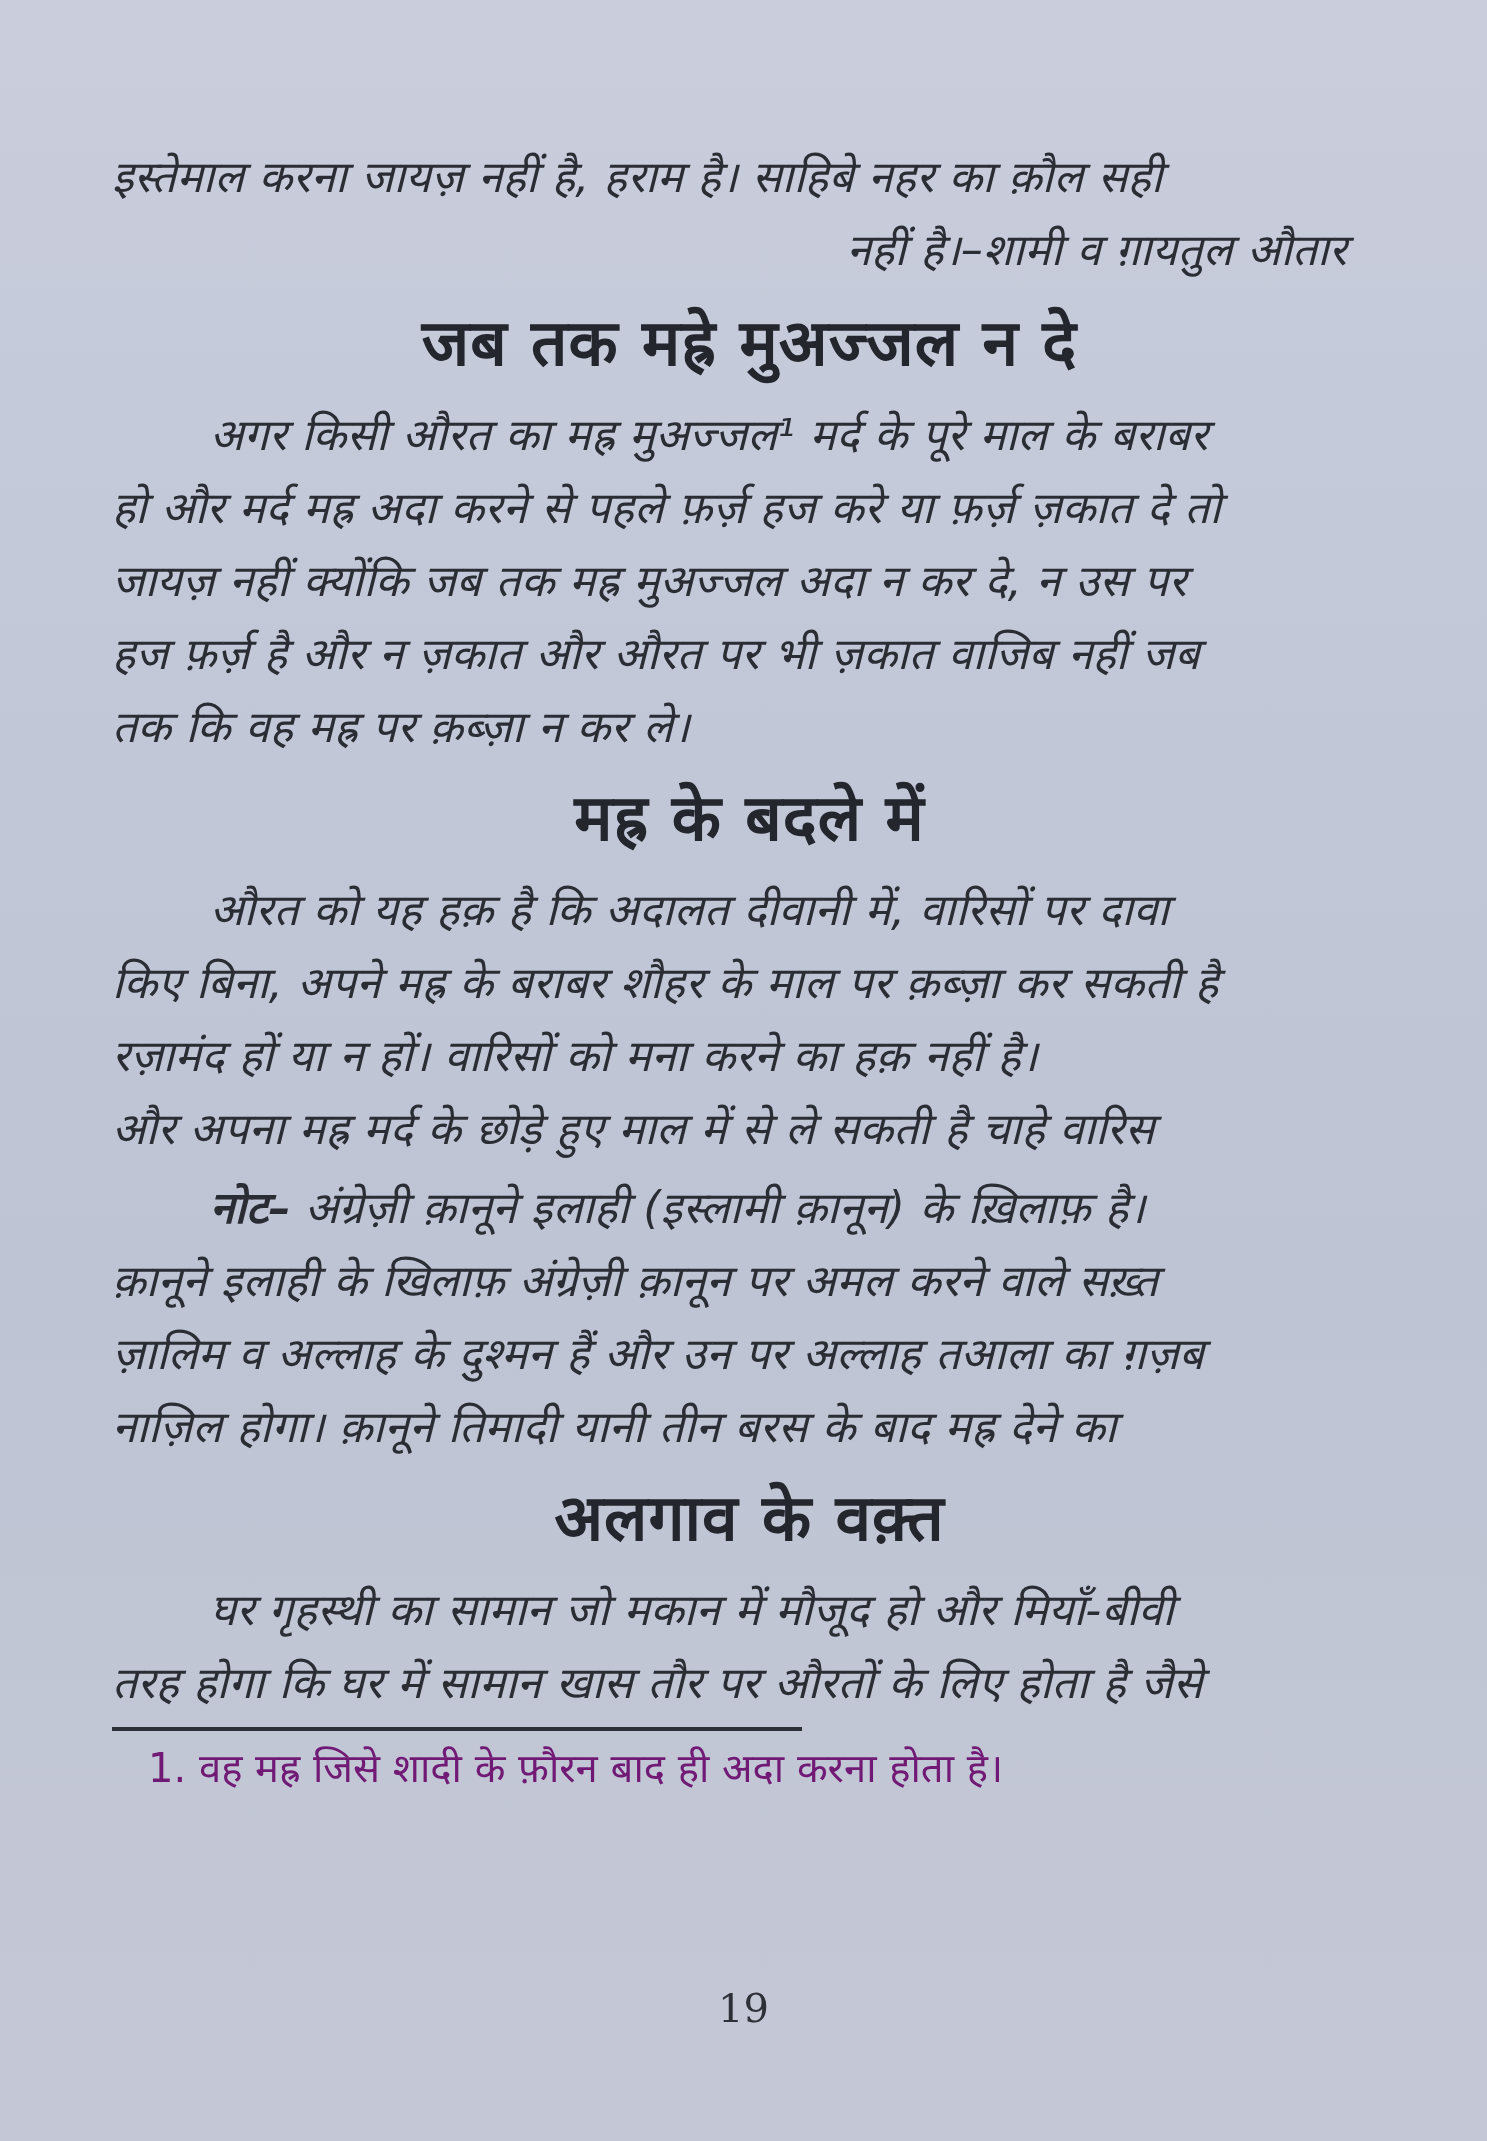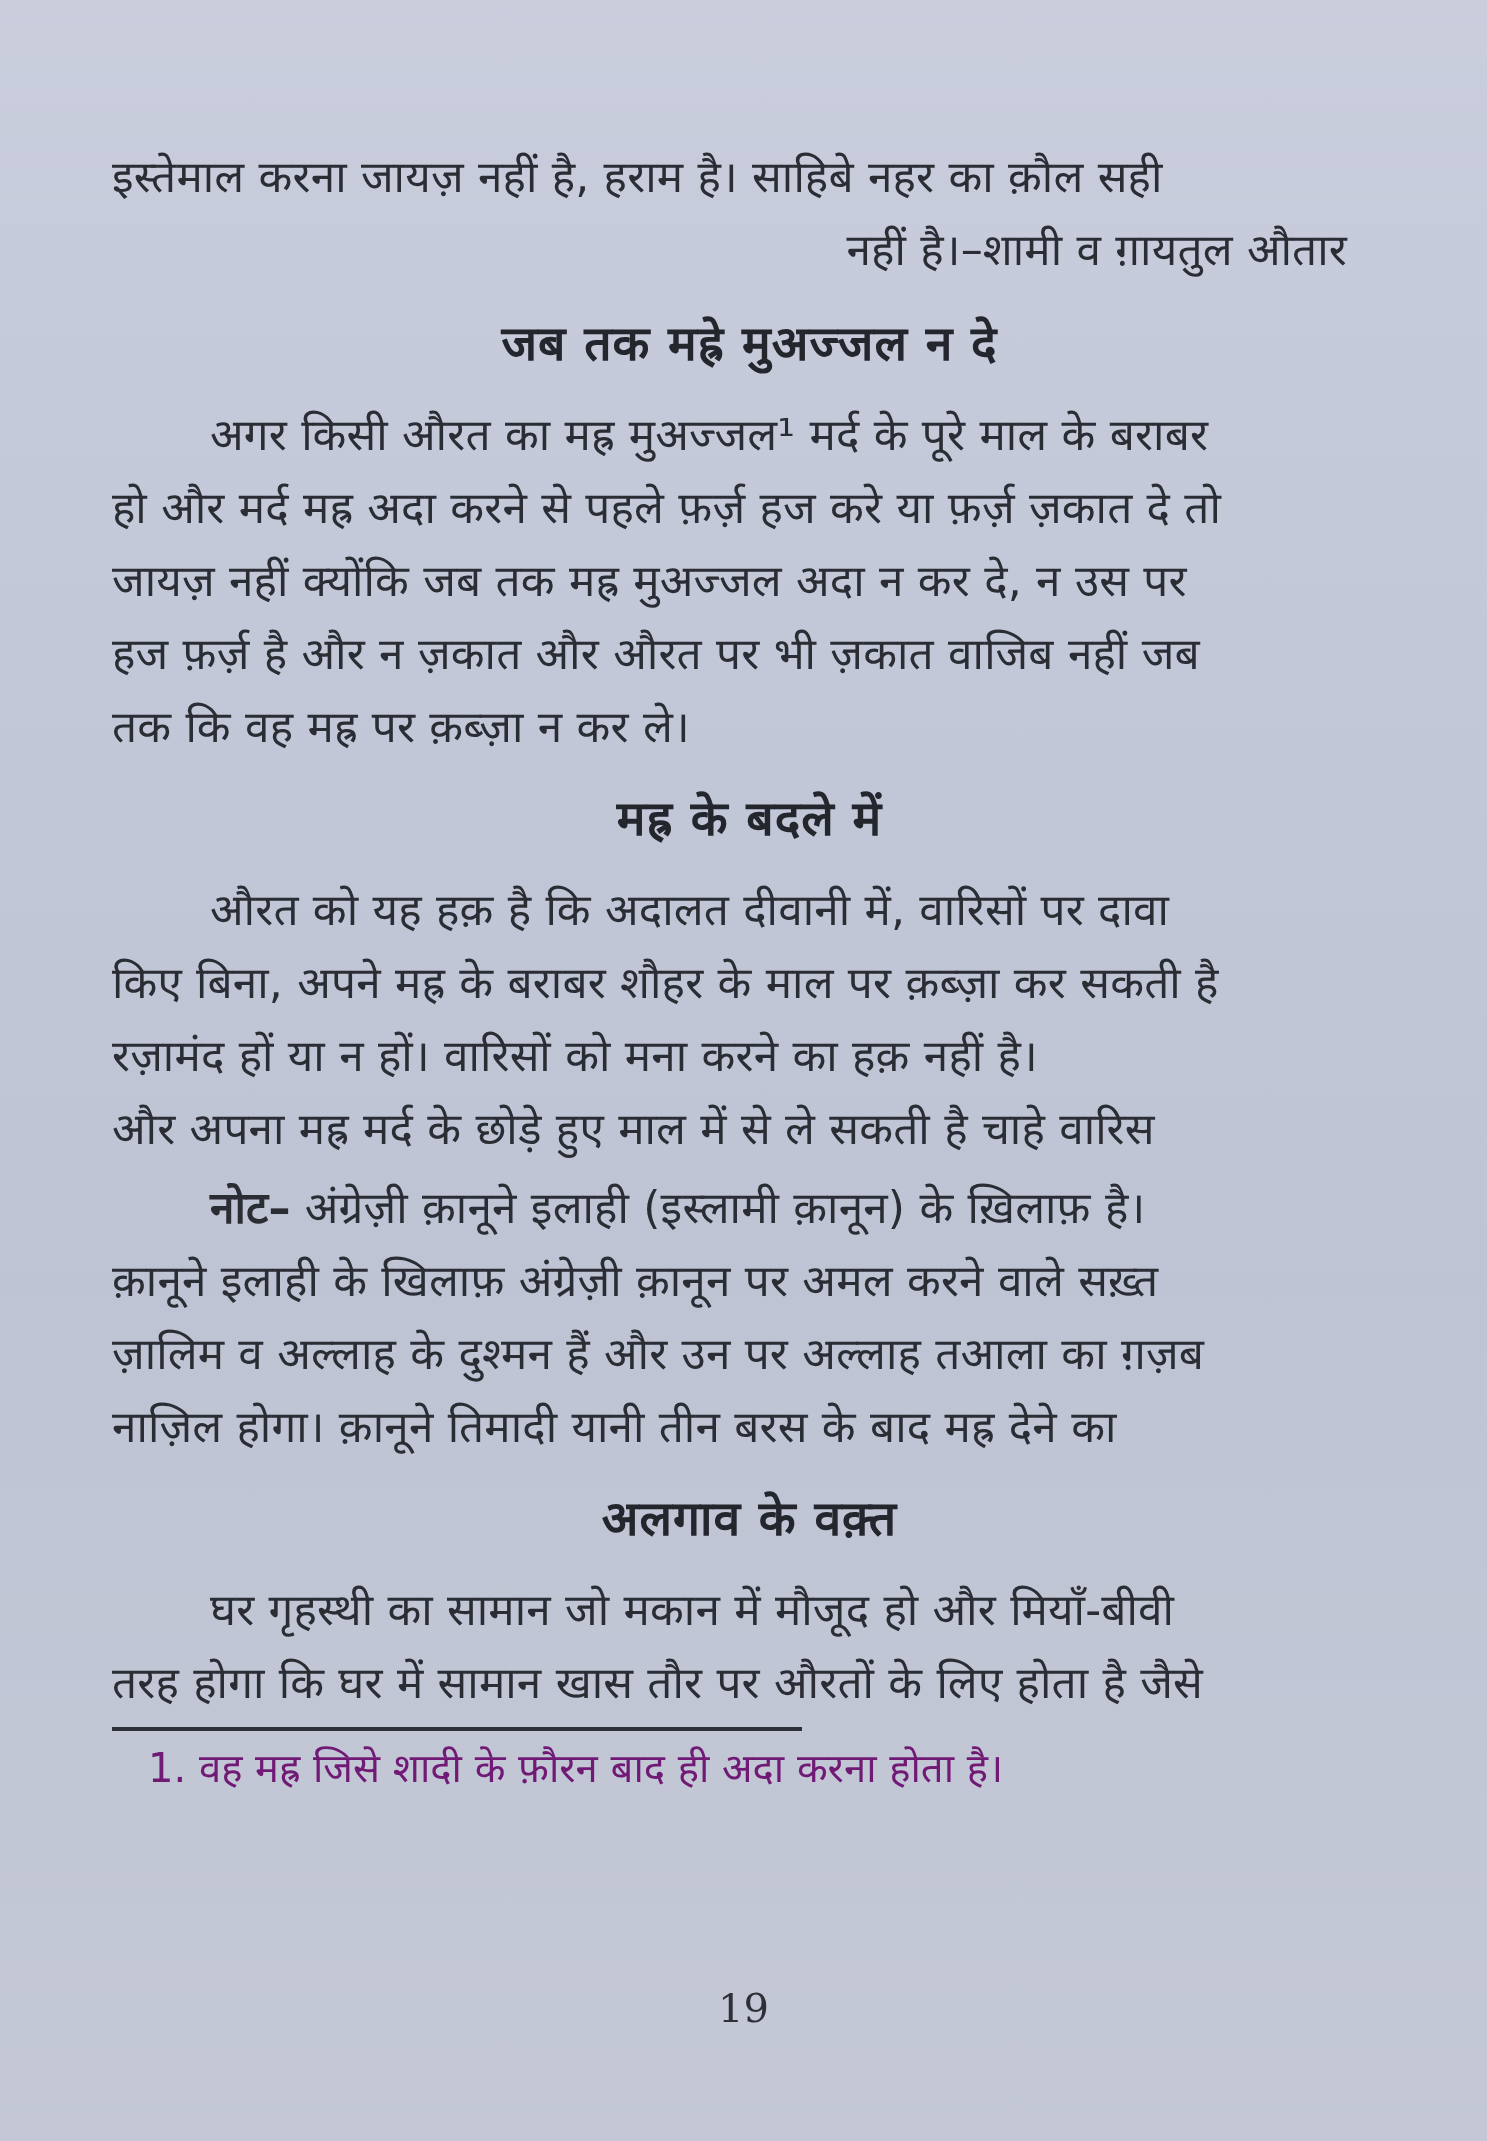--- a/index.html
+++ b/index.html
@@ -20,33 +20,34 @@
       left: 112px;
       top: 140px;
       width: 1275px;
     }
     .line {
       font-size: 44px;
       line-height: 73px;
       white-space: nowrap;
       letter-spacing: 0.2px;
       color: #2b2d35;
+      font-style: italic;
     }
     .indent {
       padding-left: 98px;
     }
     .source-line {
       display: flex;
       justify-content: flex-end;
     }
     .heading {
       font-family: "DejaVu Sans", sans-serif;
       font-weight: bold;
       text-align: center;
-      font-size: 48px;
+      font-size: 64px;
       line-height: 110px;
       color: #24262d;
       letter-spacing: 1px;
     }
     .note-label {
       font-weight: bold;
     }
     .footnote-rule {
       width: 690px;
       height: 4px;

